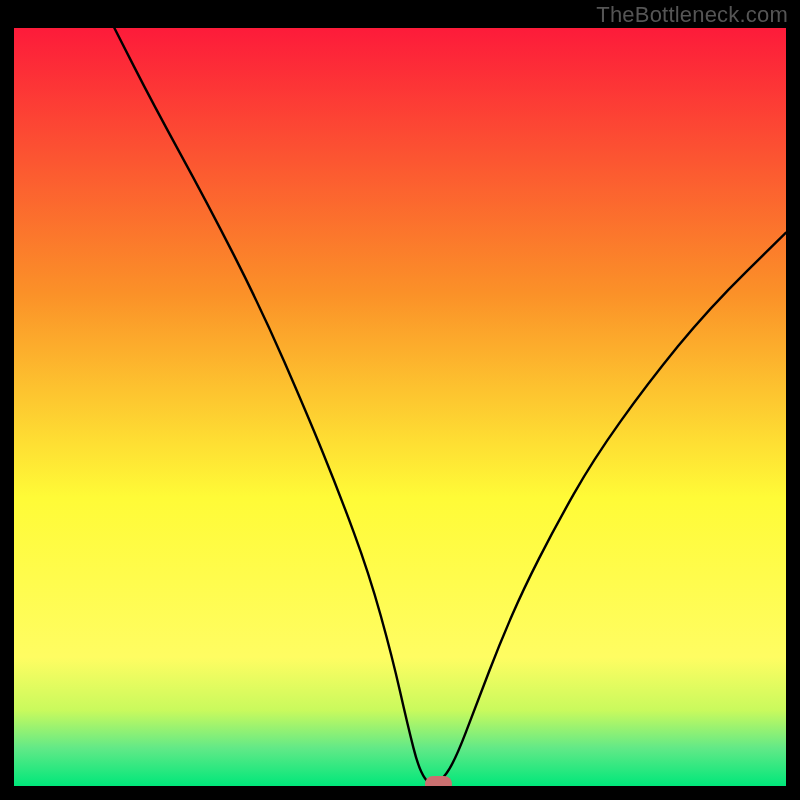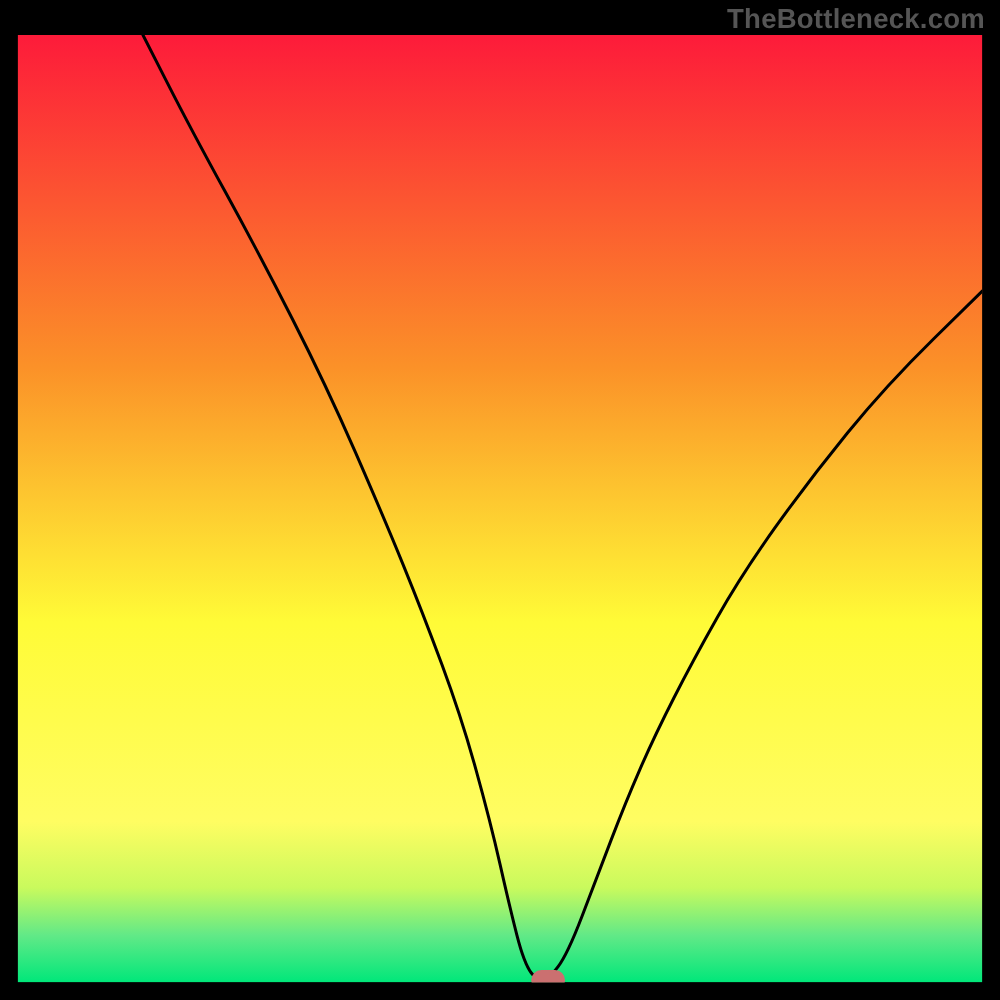--- a/index.html
+++ b/index.html
@@ -16,21 +16,21 @@
     width: 800px;
     height: 800px;
     background: #000;
   }
   .watermark {
     position: absolute;
     top: 2px;
     right: 12px;
     color: #555;
     font-size: 22px;
-    font-weight: 700;
+    font-weight: 400;
     letter-spacing: 0.2px;
     z-index: 30;
   }
   .plot {
     position: absolute;
     left: 14px;
     top: 28px;
     width: 772px;
     height: 758px;
     overflow: hidden;

